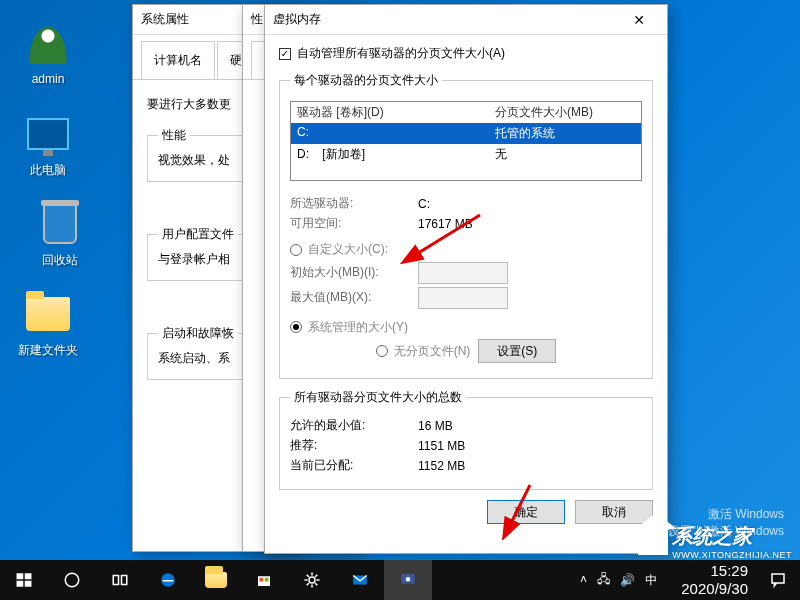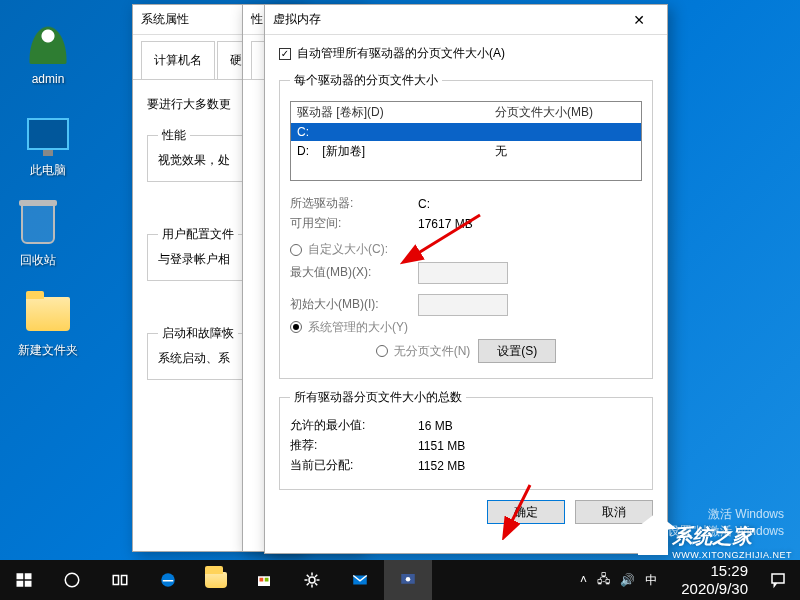--- a/index.html
+++ b/index.html
@@ -75,21 +75,21 @@
       <div class="user-g"></div>
     </div>
   <span>admin</span>
 </div>
 <div class="desktop-icon" style="left:10px; top:110px;">
   <div class="glyph">
       <div class="pc-g"></div>
     </div>
   <span>此电脑</span>
 </div>
-<div class="desktop-icon" style="left:0; top:200px;">
+<div class="desktop-icon" style="left:22px; top:200px;">
   <div class="glyph">
       <div class="bin-g"></div>
     </div>
   <span>回收站</span>
 </div>
 <div class="desktop-icon" style="left:10px; top:290px;">
   <div class="glyph">
       <div class="folder-g"></div>
     </div>
   <span>新建文件夹</span>
@@ -145,46 +145,47 @@
     <fieldset style="margin-top:10px;">
       <legend>每个驱动器的分页文件大小</legend>
 
       <div class="drivelist">
         <div class="hdr">
           <div class="c1">驱动器 [卷标](D)</div>
           <div class="c2">分页文件大小(MB)</div>
         </div>
         <div class="dr sel">
           <div class="c1"><span>C:</span></div>
+          <div class="c2">托管的系统</div>
         </div>
         <div class="dr">
           <div class="c1"><span>D:</span>&nbsp;&nbsp;&nbsp;&nbsp;<span>[新加卷]</span></div>
           <div class="c2">无</div>
         </div>
       </div>
 
       <div class="row" style="margin-top:14px;">
         <div class="lbl">所选驱动器:</div>
         <div class="val">C:</div>
       </div>
       <div class="row">
         <div class="lbl">可用空间:</div>
         <div class="val">17617 MB</div>
       </div>
 
       <label class="radio" style="color:#888;margin-top:6px;">
         <span class="dot"></span>
         <span>自定义大小(C):</span>
       </label>
+      <div class="row">
+        <div class="lbl">初始大小(MB)(I):</div>
+        <input type="text" class="num" disabled="" style="">
+      </div>
       <div class="row" style="margin-bottom:10px;">
         <div class="lbl">最大值(MB)(X):</div>
-        <input type="text" class="num" disabled="" style="">
-      </div>
-      <div class="row">
-        <div class="lbl">初始大小(MB)(I):</div>
         <input type="text" class="num" disabled="" style="">
       </div>
 
       <label class="radio sel" style="color:#888;">
         <span class="dot"></span>
         <span>系统管理的大小(Y)</span>
       </label><br>
       <div class="row" style="justify-content:center;">
         <label class="radio" style="color:#888;">
           <span class="dot"></span>

